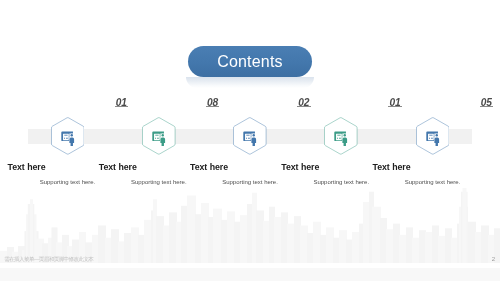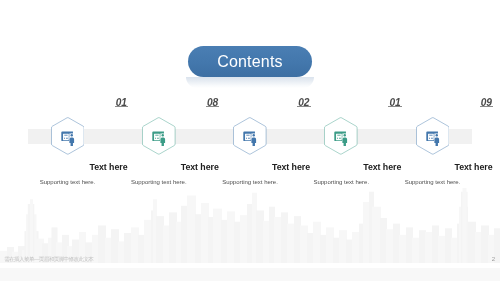--- a/index.html
+++ b/index.html
@@ -19,21 +19,21 @@
   .band{position:absolute;left:28px;top:129px;width:444px;height:15px;background:#f1f1f1;}
 
   
   .item{position:absolute;top:0;width:120px;text-align:center;}
   .num{position:absolute;top:98px;left:0;width:120px;text-align:right;font-style:italic;
        font-size:10.2px;line-height:10.2px;color:#4a4a4a;font-family:"Liberation Sans",sans-serif;font-weight:600;}
   .num span{position:relative;padding:0 0.5px;}
   .num span::after{content:"";position:absolute;left:-0.5px;right:-0.5px;top:8.7px;
        height:0.9px;background:#8a8a8a;}
   .hex{position:absolute;top:117px;left:43.2px;width:33.6px;height:37.8px;}
-  .ttl{position:absolute;top:163px;left:0;width:120px;text-align:right;font-weight:bold;
+  .ttl{position:absolute;top:163px;left:0;width:120px;text-align:left;font-weight:bold;
        font-size:8.8px;line-height:9px;letter-spacing:-0.05px;color:#202020;}
   .sub{position:absolute;top:178.5px;left:0;width:120px;text-align:center;font-size:6px;line-height:6px;color:#4e4e4e;}
 
   .skyline{position:absolute;left:0;top:188px;width:500px;height:75px;}
   .ground{position:absolute;left:0;top:268px;width:500px;height:13px;background:#f8f8f8;}
   .footer{position:absolute;left:4.2px;top:256.4px;font-size:5.5px;line-height:6px;color:#c2c2c2;letter-spacing:-0.55px;}
   .pageno{position:absolute;right:5px;top:256px;font-size:6px;color:#9a9a9a;}
 </style>
 </head>
 <body>
@@ -131,21 +131,21 @@
          <circle cx="20.75" cy="18.2" r="1.22"></circle>
          <path d="M18.05,21.95 a1.9,1.9 0 0 1 1.9,-1.9 h1.6 a1.9,1.9 0 0 1 1.9,1.9 v4.35 h-1.35 v3.0 h-2.7 v-3.0 h-1.35 z" fill="#fff"></path>
          <path d="M18.4,22.15 a1.65,1.65 0 0 1 1.65,-1.65 h1.4 a1.65,1.65 0 0 1 1.65,1.65 v3.81 h-1.15 v2.96 h-2.4 v-2.96 h-1.15 z"></path>
        </g>
      </svg>
    </div>
    <div class="ttl">Text here</div>
    <div class="sub">Supporting text here.</div>
       </div>
       <div class="item" style="left: 372.5px;">
-   <div class="num"><span>09</span></div>
+   <div class="num"><span>05</span></div>
    <div class="hex">
      <svg viewBox="0 0 33.6 37.8" width="33.6" height="37.8">
        <path d="M15.9,0.9 a1.8,1.8 0 0 1 1.8,0 L32.2,9.2 a1.8,1.8 0 0 1 0.9,1.56 v16.28
                 a1.8,1.8 0 0 1 -0.9,1.56 L17.7,36.9 a1.8,1.8 0 0 1 -1.8,0 L1.4,28.6
                 a1.8,1.8 0 0 1 -0.9,-1.56 V10.76 a1.8,1.8 0 0 1 0.9,-1.56 z" fill="#ffffff" stroke="#4377ac" stroke-width="0.8" stroke-opacity="0.55"></path>
        <g fill="#4377ac">
          <path d="M11.25,14.55 h10.7 v1.95 h-3.6 v7.6 h-7.1 a0.95,0.95 0 0 1 -0.95,-0.95 v-7.65 a0.95,0.95 0 0 1 0.95,-0.95 z"></path>
          <rect x="12.05" y="16.65" width="5.7" height="6.5" rx="0.25" fill="#fff"></rect>
          <rect x="13.3" y="17.75" width="3.3" height="0.85"></rect>
          <rect x="13.05" y="20.75" width="1.0" height="0.95"></rect>

